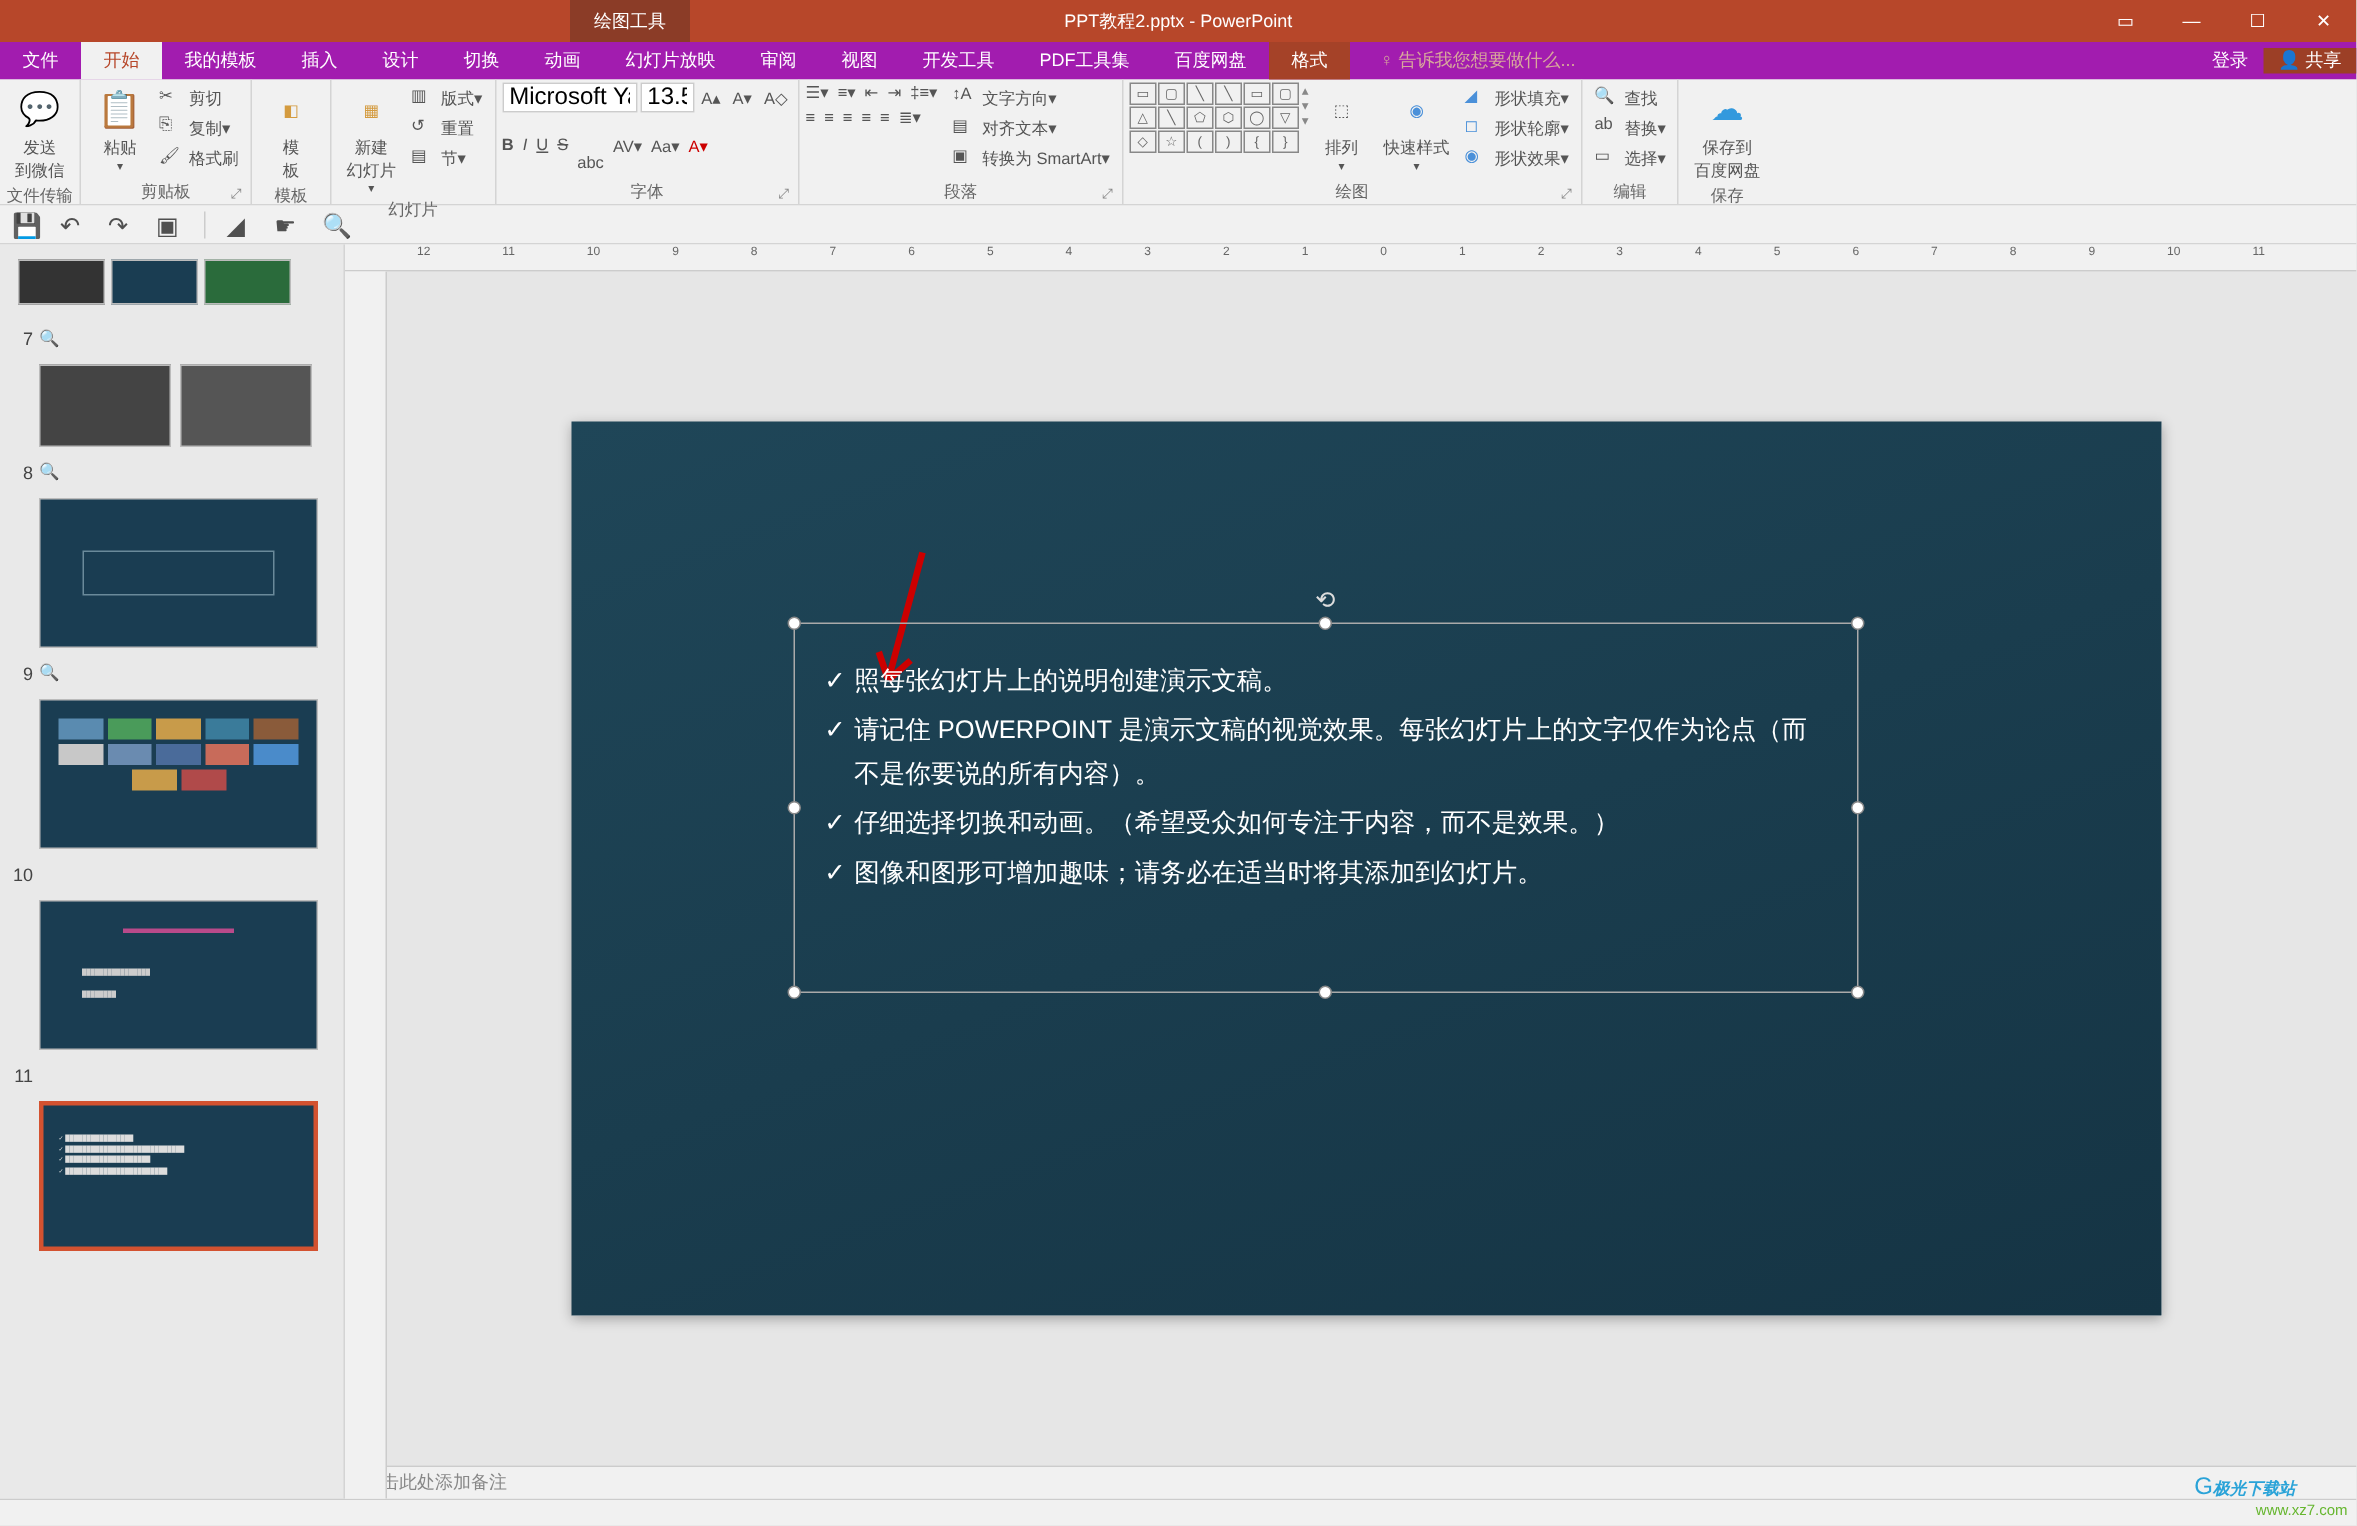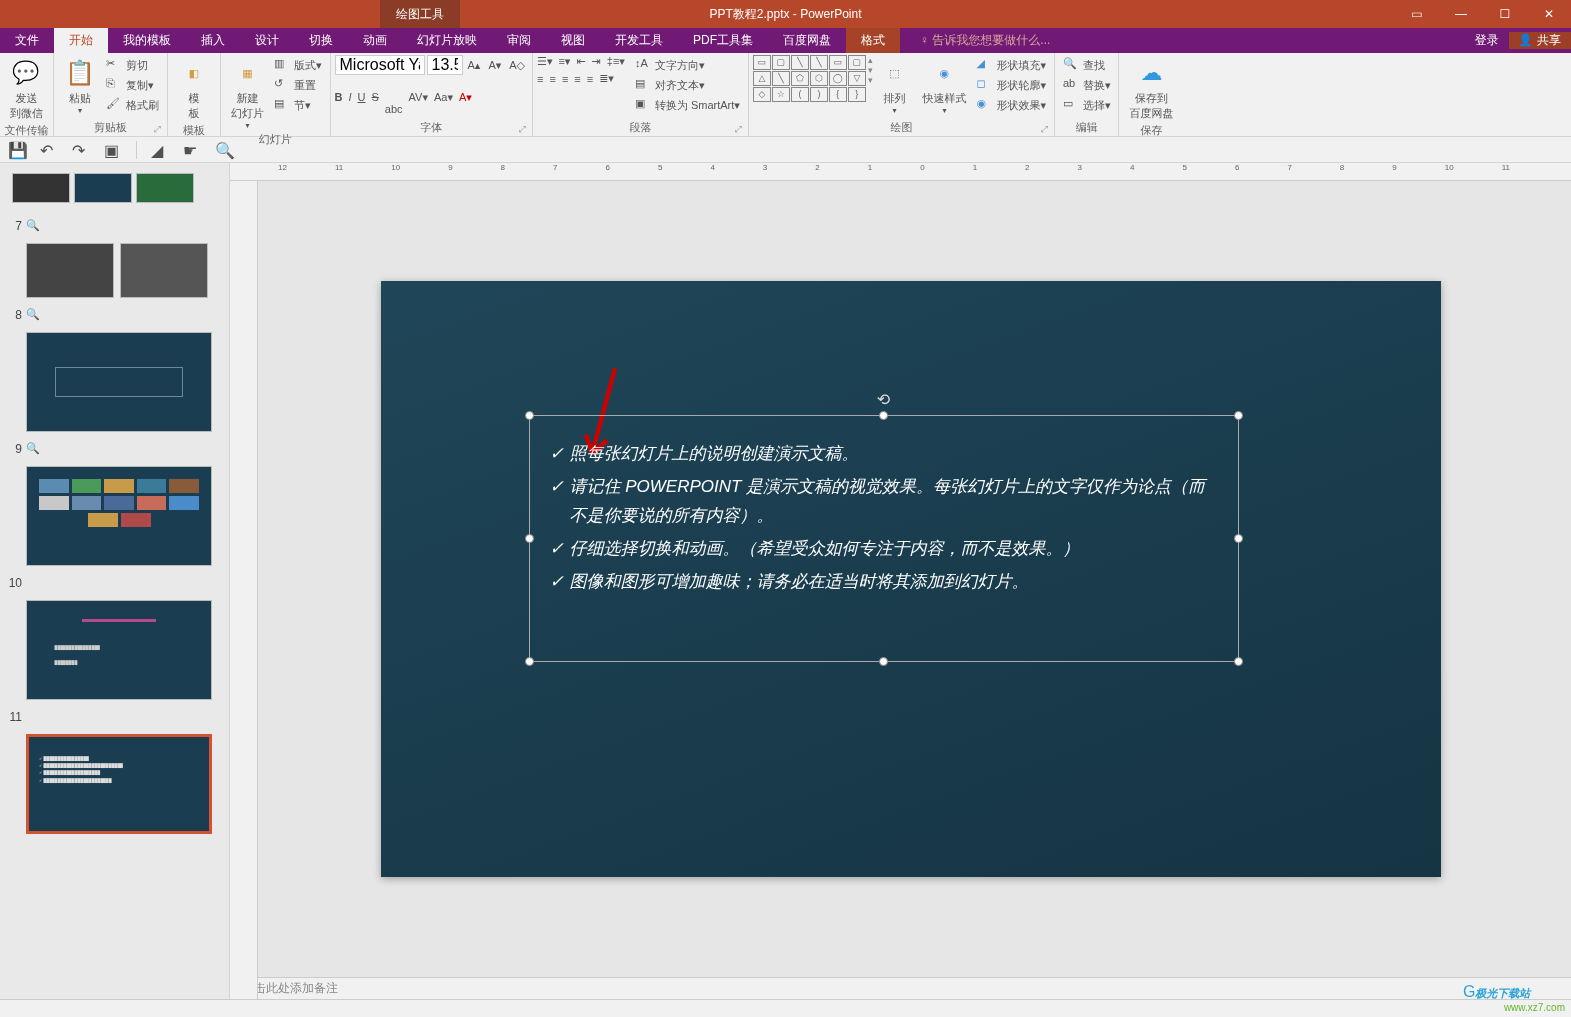--- a/index.html
+++ b/index.html
@@ -7,21 +7,21 @@
 
 
 .titlebar { background: #b7472a; height: 28px; display: flex; align-items: center; color: #fff; font-size: 12px; }
 .titlebar .spacer { flex: 1; }
 .titlebar .title { position: absolute; left: 50%; transform: translateX(-50%); }
 .titlebar .tools-tab { background: #8b3c27; padding: 0 16px; height: 28px; line-height: 28px; margin-left: 380px; }
 .titlebar .winbtns { display: flex; }
 .titlebar .winbtns div { width: 44px; height: 28px; text-align: center; line-height: 28px; cursor: pointer; }
 
 
-.ribbon-tabs { background: #701a75; height: 25px; display: flex; align-items: center; color: #fff; font-size: 12px; }
+.ribbon-tabs { background: #a21caf; height: 25px; display: flex; align-items: center; color: #fff; font-size: 12px; }
 .ribbon-tabs .tab { padding: 0 15px; height: 25px; line-height: 25px; cursor: pointer; }
 .ribbon-tabs .tab.active { background: #f1f1f1; color: #b7472a; }
 .ribbon-tabs .tab.file { color: #fff; }
 .ribbon-tabs .tell { color: #d8a89b; margin-left: 20px; flex: 1; }
 .ribbon-tabs .right { color: #fff; padding: 0 10px; }
 
 
 .ribbon { background: #f1f1f1; height: 84px; display: flex; border-bottom: 1px solid #d4d4d4; font-size: 11px; color: #555; }
 .ribbon-group { border-right: 1px solid #d4d4d4; display: flex; flex-direction: column; padding: 2px 4px 0 4px; }
 .ribbon-group .content { flex: 1; display: flex; align-items: flex-start; }
@@ -52,21 +52,21 @@
 .edit-area { flex: 1; background: #e6e6e6; position: relative; display: flex; flex-direction: column; }
 .rulers-h { height: 18px; background: #f1f1f1; border-bottom: 1px solid #ccc; display: flex; padding-left: 28px; font-size: 8px; color: #666; position: relative; overflow: hidden; }
 .ruler-v { width: 28px; background: #f1f1f1; border-right: 1px solid #ccc; position: absolute; left: 0; top: 18px; bottom: 0; }
 .slide-wrap { flex: 1; display: flex; align-items: center; justify-content: center; padding: 20px 40px 20px 60px; }
 .slide { background: linear-gradient(160deg, #1f4658 0%, #153444 100%); width: 1060px; height: 596px; position: relative; box-shadow: 0 2px 8px rgba(0,0,0,0.3); }
 
 .textbox { position: absolute; border: 1px solid #aaa; left: 148px; top: 134px; width: 710px; height: 247px; padding: 24px 20px; }
 .textbox .handle { position: absolute; width: 9px; height: 9px; background: #fff; border: 1px solid #888; border-radius: 50%; }
 .textbox .rot { position: absolute; top: -26px; left: 50%; transform: translateX(-50%); color: #ddd; }
 .bullets { color: #fff; font-size: 17px; line-height: 1.7; }
-.bullets li { list-style: none; padding-left: 20px; position: relative; margin-bottom: 4px; font-style: italic; }
+.bullets li { list-style: none; padding-left: 20px; position: relative; margin-bottom: 4px; }
 .bullets li::before { content: "✓"; position: absolute; left: 0; color: #fff; }
 
 .arrow { position: absolute; left: 190px; top: 80px; color: #cc0000; font-size: 36px; font-weight: bold; transform: rotate(15deg); pointer-events: none; }
 .arrow svg { width: 60px; height: 110px; }
 
 .notes { height: 22px; background: #f1f1f1; border-top: 1px solid #ccc; padding: 2px 12px; font-size: 12px; color: #888; }
 
 
 .statusbar { background: #f1f1f1; height: 18px; border-top: 1px solid #ccc; }
 

